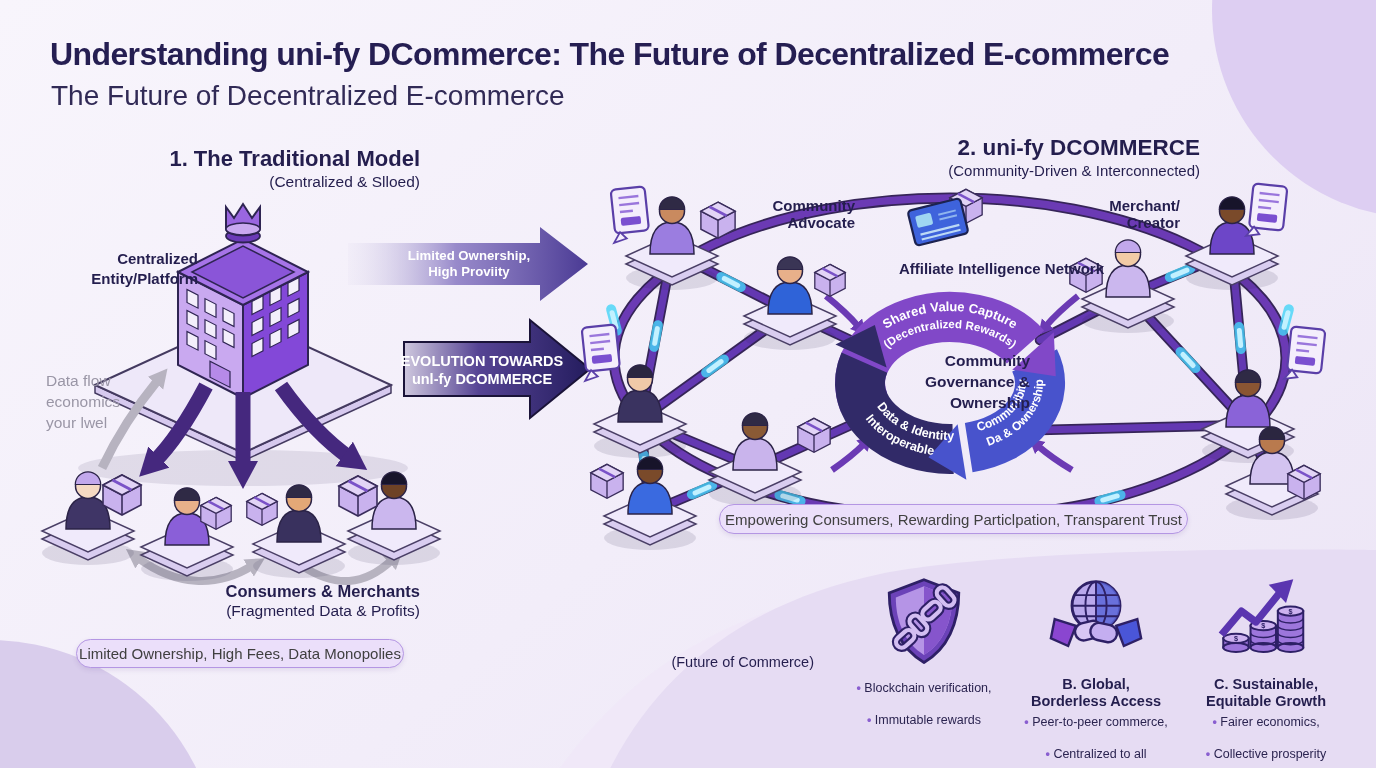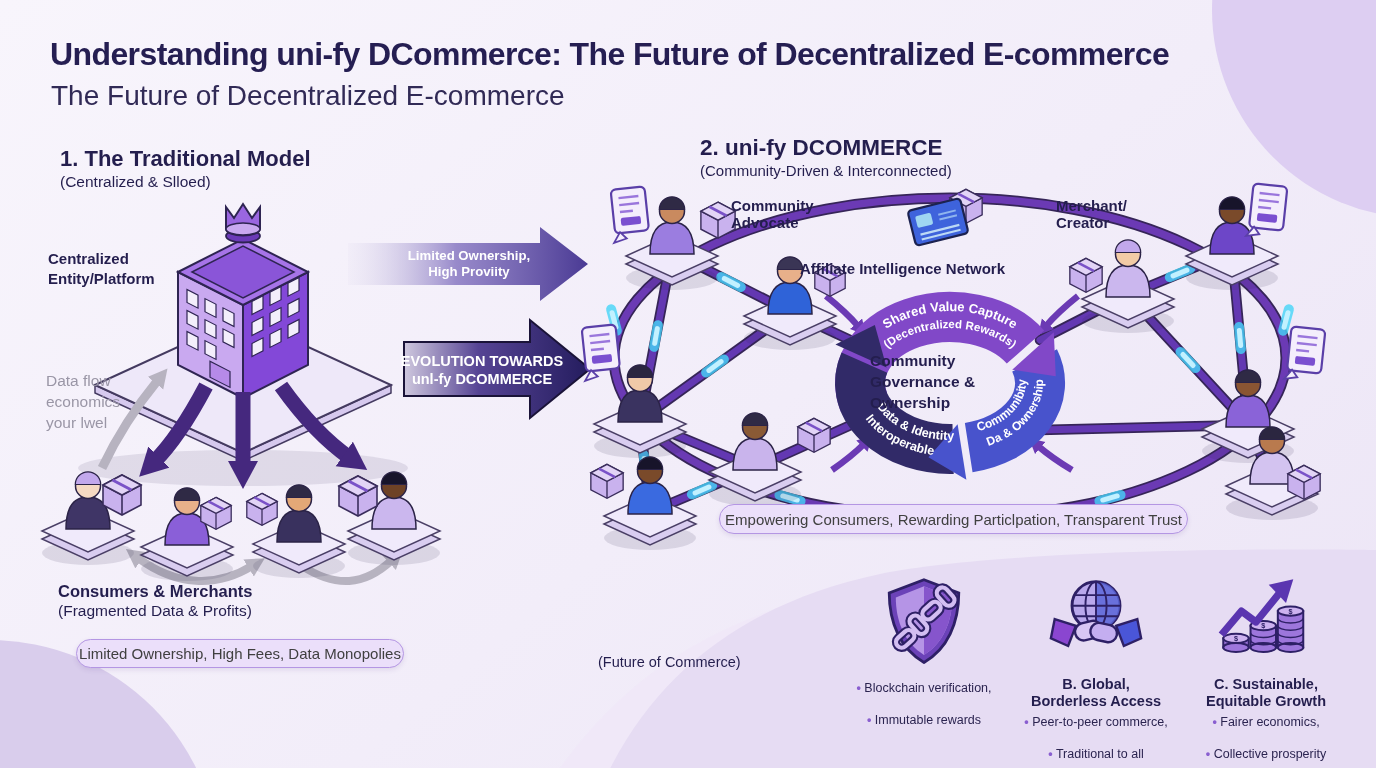--- a/index.html
+++ b/index.html
@@ -1,20 +1,20 @@
 <!DOCTYPE html>
 <html><head>
 <meta charset="utf-8">
 <style>
 html,body{margin:0;padding:0;background:#e9e4f2}
 #stage{position:relative;width:1376px;height:768px;overflow:hidden;
   background:linear-gradient(140deg,#f8f5fc 0%,#f2edf9 55%,#ece5f6 100%);
   font-family:"Liberation Sans",sans-serif;color:#241e4e}
 .abs{position:absolute}
-.ctr{text-align:left}
+.ctr{text-align:right}
 svg text{font-family:"Liberation Sans",sans-serif}
 #art{position:absolute;left:0;top:0;z-index:1}
 .ui{position:absolute;left:0;top:0;width:1248px;height:768px;z-index:2}
 .title{left:50px;top:36px;font-size:32px;font-weight:800;letter-spacing:-.6px;color:#251e52;white-space:nowrap}
 .subtitle{left:51px;top:80px;font-size:28px;font-weight:400;color:#312a56;white-space:nowrap}
 .s1h{left:60px;top:146px;width:360px;font-size:22px;font-weight:800}
 .s1hs{left:60px;top:173px;width:360px;font-size:15.5px}
 .entity{left:48px;top:249px;width:150px;font-size:15px;font-weight:800;line-height:20px}
 .dflow{left:46px;top:370px;width:120px;font-size:15.5px;color:#9a96a6;line-height:21px}
 .cons{left:58px;top:582px;width:362px;font-size:16.5px;font-weight:800}
@@ -331,21 +331,21 @@
         <path d="M93,47 L71,54 L79,75 L97,67 Z" fill="#4a56d8" stroke="#2e2066" stroke-width="2.5"></path>
         <rect x="28" y="50" width="28" height="18" rx="9" fill="#d8c6f4" stroke="#2e2066" stroke-width="2.5" transform="rotate(-14 42 59)"></rect>
         <rect x="44" y="52" width="28" height="18" rx="9" fill="#c4aef0" stroke="#2e2066" stroke-width="2.5" transform="rotate(12 58 61)"></rect>
       </svg>
     </div>
     <div class="btit">
       <div>B. Global,</div>
       <div>Borderless Access</div>
     </div>
     <div class="bul bl1"><span class="dot">•</span> <span>Peer-to-peer commerce,</span></div>
-    <div class="bul"><span class="dot">•</span> <span>Traditional to all</span></div>
+    <div class="bul"><span class="dot">•</span> <span>Centralized to all</span></div>
   </div>
 
   <div class="abs bcol bcolC">
     <div class="bico">
       <svg viewBox="0 0 110 100" width="100" height="94">
         <g stroke="#2e2066" stroke-width="2.2">
           <rect x="8" y="68" width="28" height="10" fill="#9d76dc"></rect>
               <ellipse cx="22" cy="78" rx="14" ry="5" fill="#9d76dc"></ellipse>
               <ellipse cx="22" cy="68" rx="14" ry="5" fill="#cdb2f0"></ellipse>
           <rect x="38" y="54" width="28" height="24" fill="#9d76dc"></rect>

